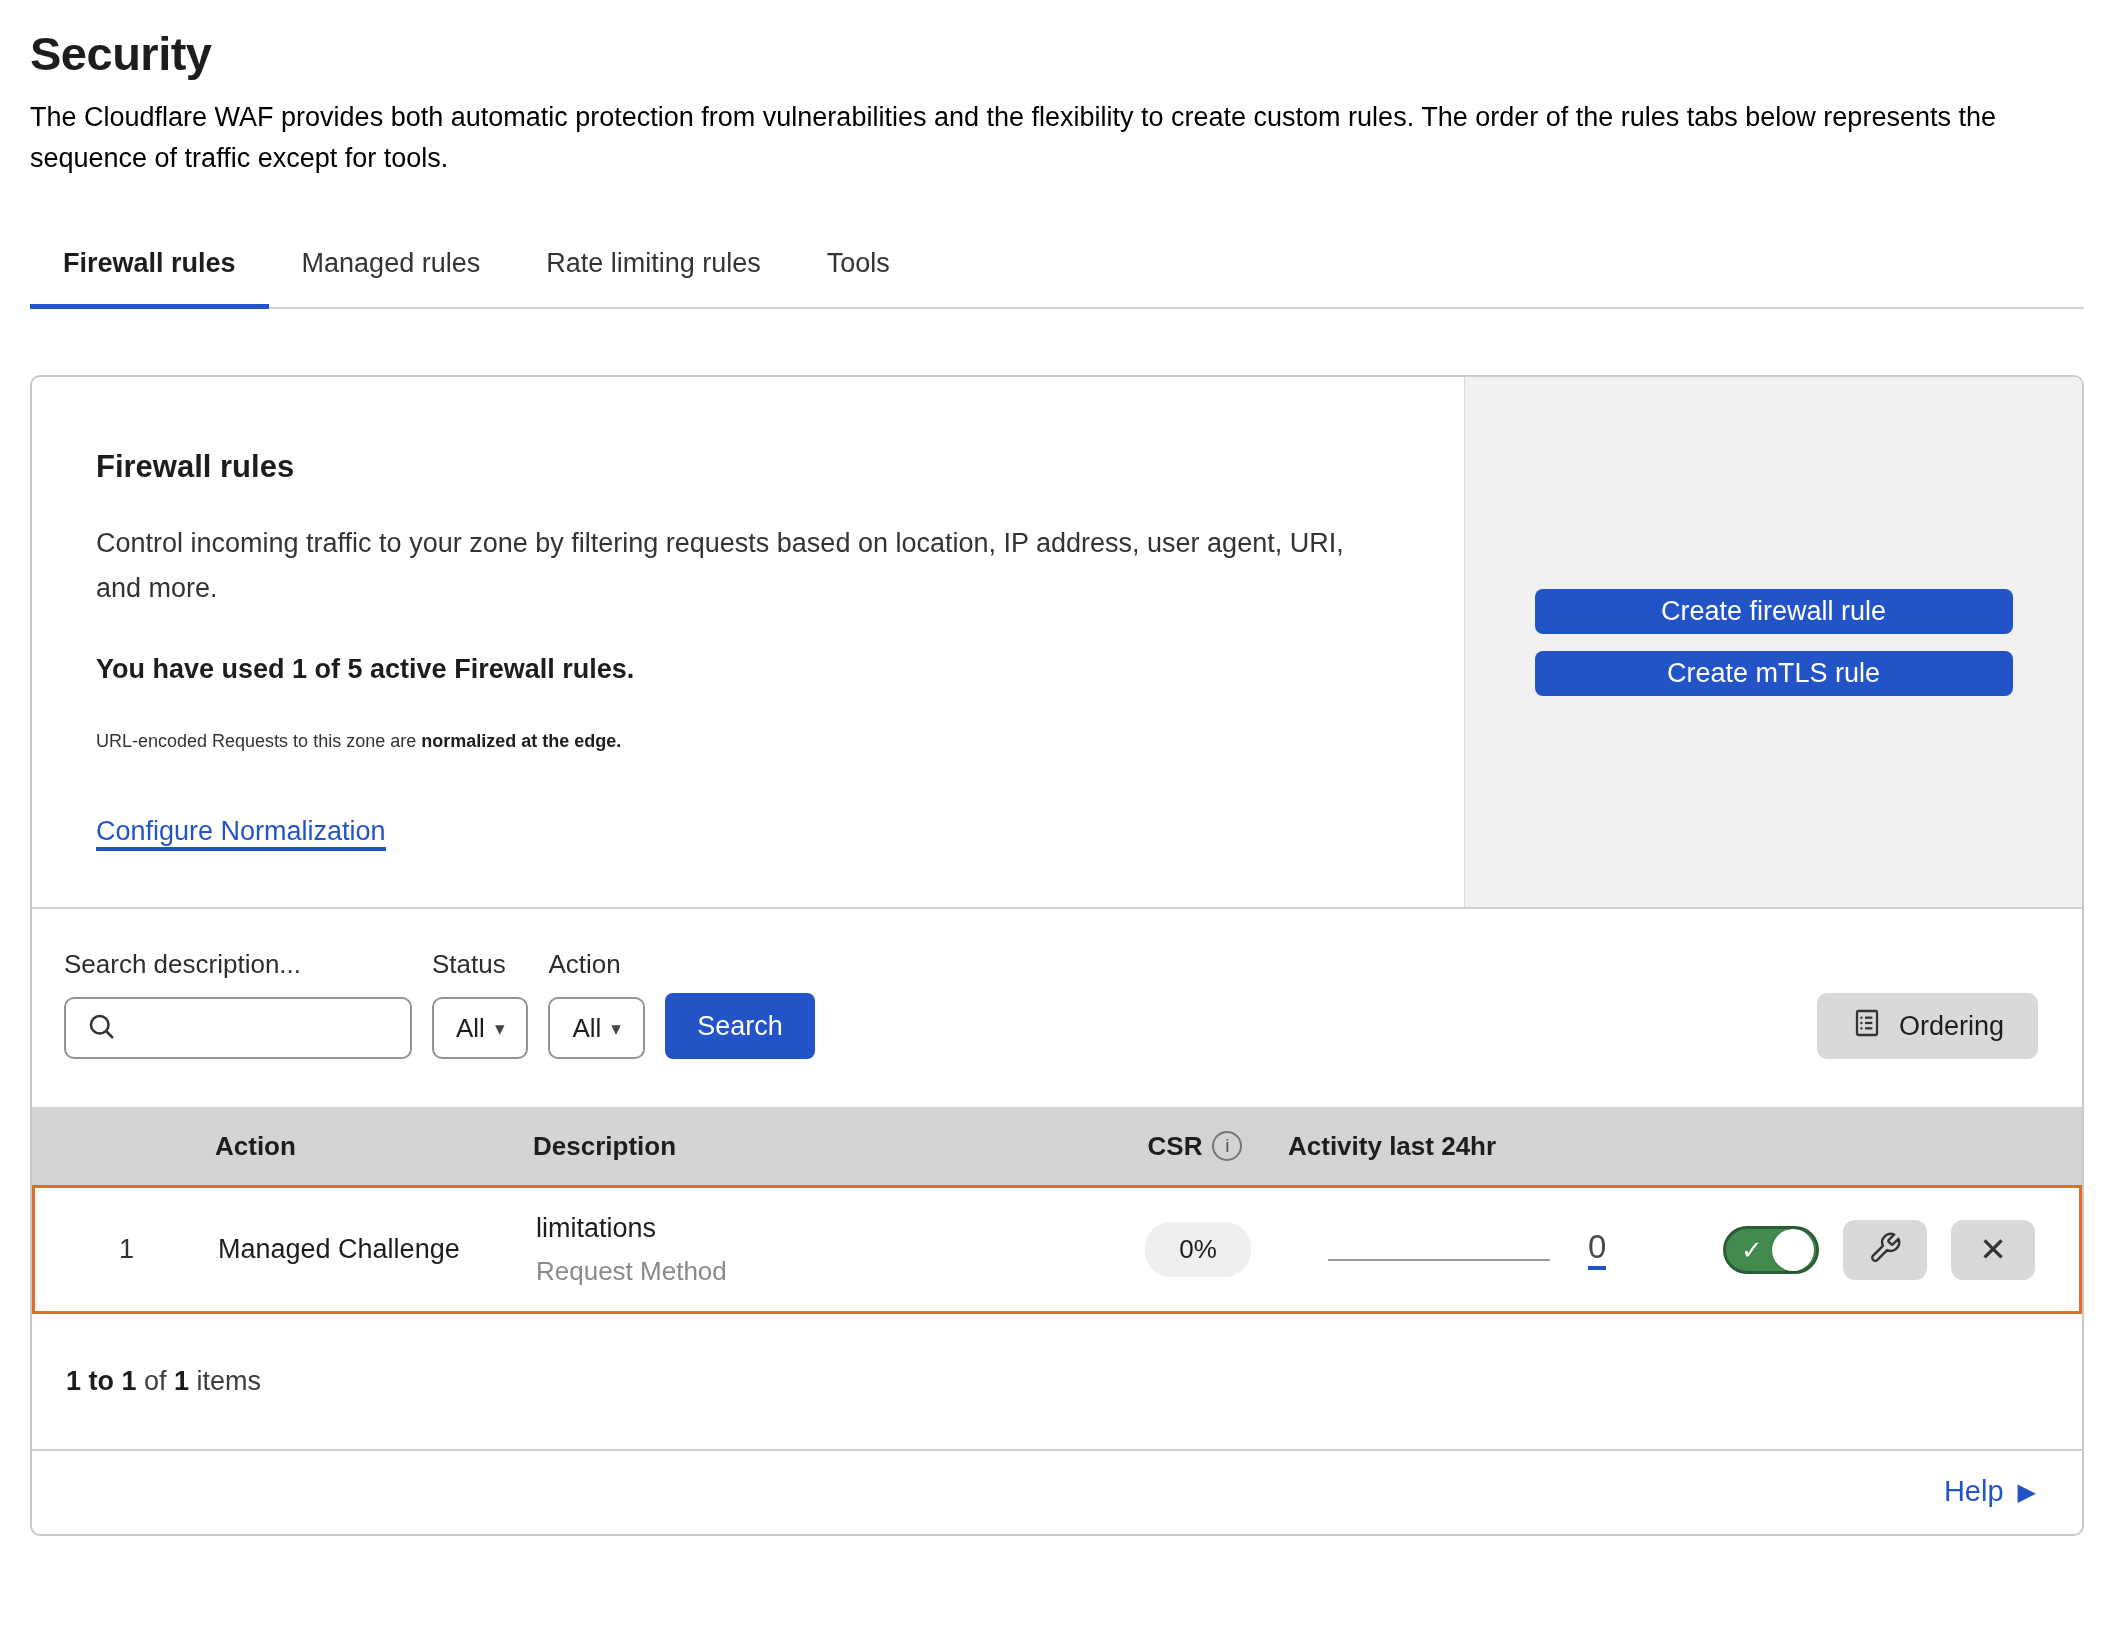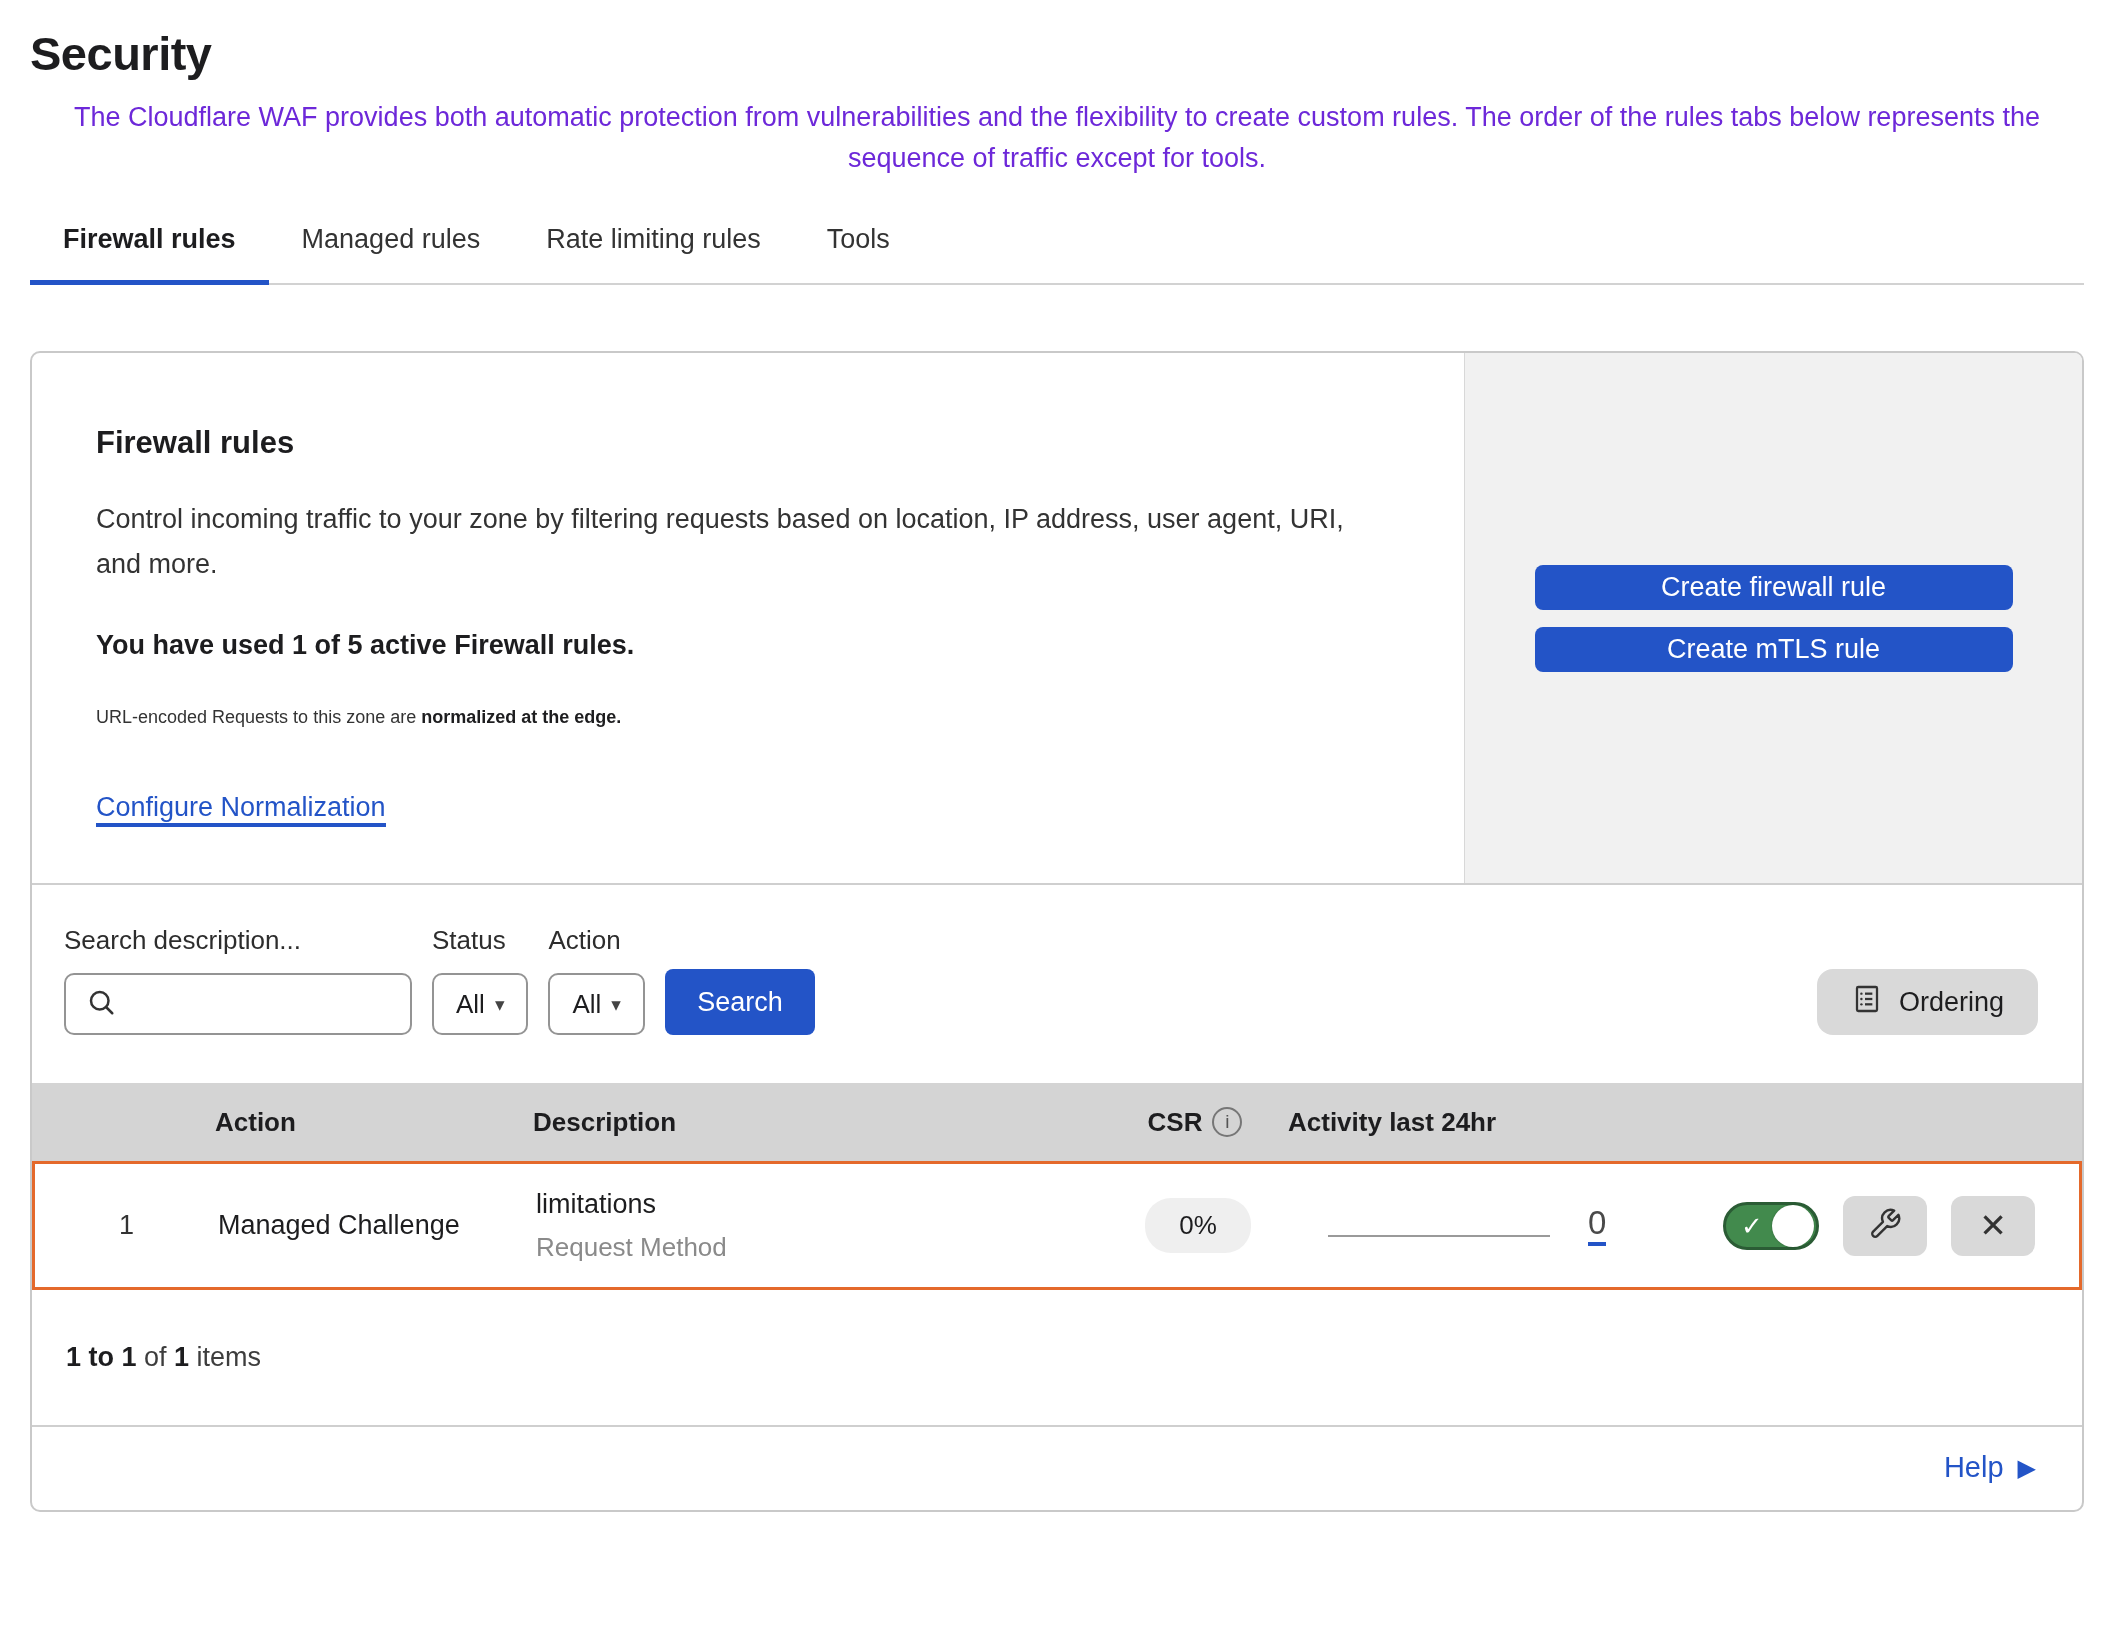--- a/index.html
+++ b/index.html
@@ -14,21 +14,21 @@
   }
   *{box-sizing:border-box;}
   html,body{margin:0;padding:0;}
   body{
     width:2114px;height:1638px;overflow:hidden;background:#fff;
     font-family:"Liberation Sans","DejaVu Sans",sans-serif;color:#1d1d1f;
   }
   .page{padding:26px 30px 0 30px;}
   h1{font-size:47px;margin:0 0 16px;letter-spacing:-0.5px;color:#1d1d1f;}
   h2{font-size:35px;font-weight:400;margin:0 0 24px;color:#2d2d2d;}
-  .desc{font-size:27px;line-height:1.5;color:#6d28d9;margin:0 0 46px;text-align:center;}
+  .desc{font-size:27px;line-height:1.5;color:#000000;margin:0 0 70px;}
 
   .tabs{display:flex;border-bottom:2px solid #d2d2d2;}
   .tab{padding:0 33px 28px;font-size:27px;color:#333;position:relative;cursor:pointer;white-space:nowrap;}
   .tab.active{font-weight:700;color:#1d1d1f;}
   .tab.active::after{content:"";position:absolute;left:0;right:0;bottom:-2px;height:5px;background:var(--c-accent);}
 
   .card{margin-top:66px;border:2px solid var(--c-border-gray);border-radius:10px;overflow:hidden;background:#fff;}
   .card-top{display:flex;}
   .card-top-left{flex:1;padding:72px 60px 56px 64px;}
   .card-top-left h3{font-size:31px;margin:0 0 36px;color:#1d1d1f;}
@@ -43,21 +43,21 @@
 
   .filters{display:flex;align-items:flex-end;gap:20px;padding:40px 44px 48px 32px;border-top:2px solid #cfcfcf;}
   .fcol{display:flex;flex-direction:column;gap:17px;}
   .fcol label{font-size:26px;color:#2d2d2d;}
   .search-box{width:348px;height:62px;border:2px solid #949494;border-radius:10px;display:flex;align-items:center;padding:0 16px 0 20px;gap:12px;background:#fff;}
   .search-box input{border:none;outline:none;font-size:26px;width:100%;font-family:inherit;background:transparent;}
   .select-box{height:62px;border:2px solid #949494;border-radius:10px;display:flex;align-items:center;justify-content:center;gap:10px;font-size:26px;padding:0 22px;cursor:pointer;color:#1d1d1f;background:#fff;}
   .chev{font-size:19px;color:#444;}
   .btn-search{width:150px;height:66px;}
   .spacer{flex:1;}
-  .btn-ordering{height:66px;background:var(--c-button-gray);border:none;border-radius:16px;display:flex;align-items:center;gap:16px;font-size:27px;padding:0 34px;color:#1d1d1f;font-family:inherit;cursor:pointer;}
+  .btn-ordering{height:66px;background:var(--c-button-gray);border:none;border-radius:10px;display:flex;align-items:center;gap:16px;font-size:27px;padding:0 34px;color:#1d1d1f;font-family:inherit;cursor:pointer;}
 
   .table-grid{display:grid;grid-template-columns:183px 318px 577px 170px 410px 1fr;align-items:center;}
   .thead{background:var(--c-header-gray);height:78px;font-weight:700;font-size:26px;color:#1d1d1f;}
   .csr-h{display:flex;align-items:center;justify-content:center;gap:10px;}
   .info{width:30px;height:30px;border:2px solid #767676;border-radius:50%;display:inline-flex;align-items:center;justify-content:center;font-size:19px;color:#555;font-weight:400;}
   .pl8{padding-left:8px;}
 
   .trow{border:3px solid var(--c-orange);background:#fff;min-height:129px;}
   .idx{text-align:center;font-size:27px;color:#333;}
   .act{font-size:27px;color:#1d1d1f;}

